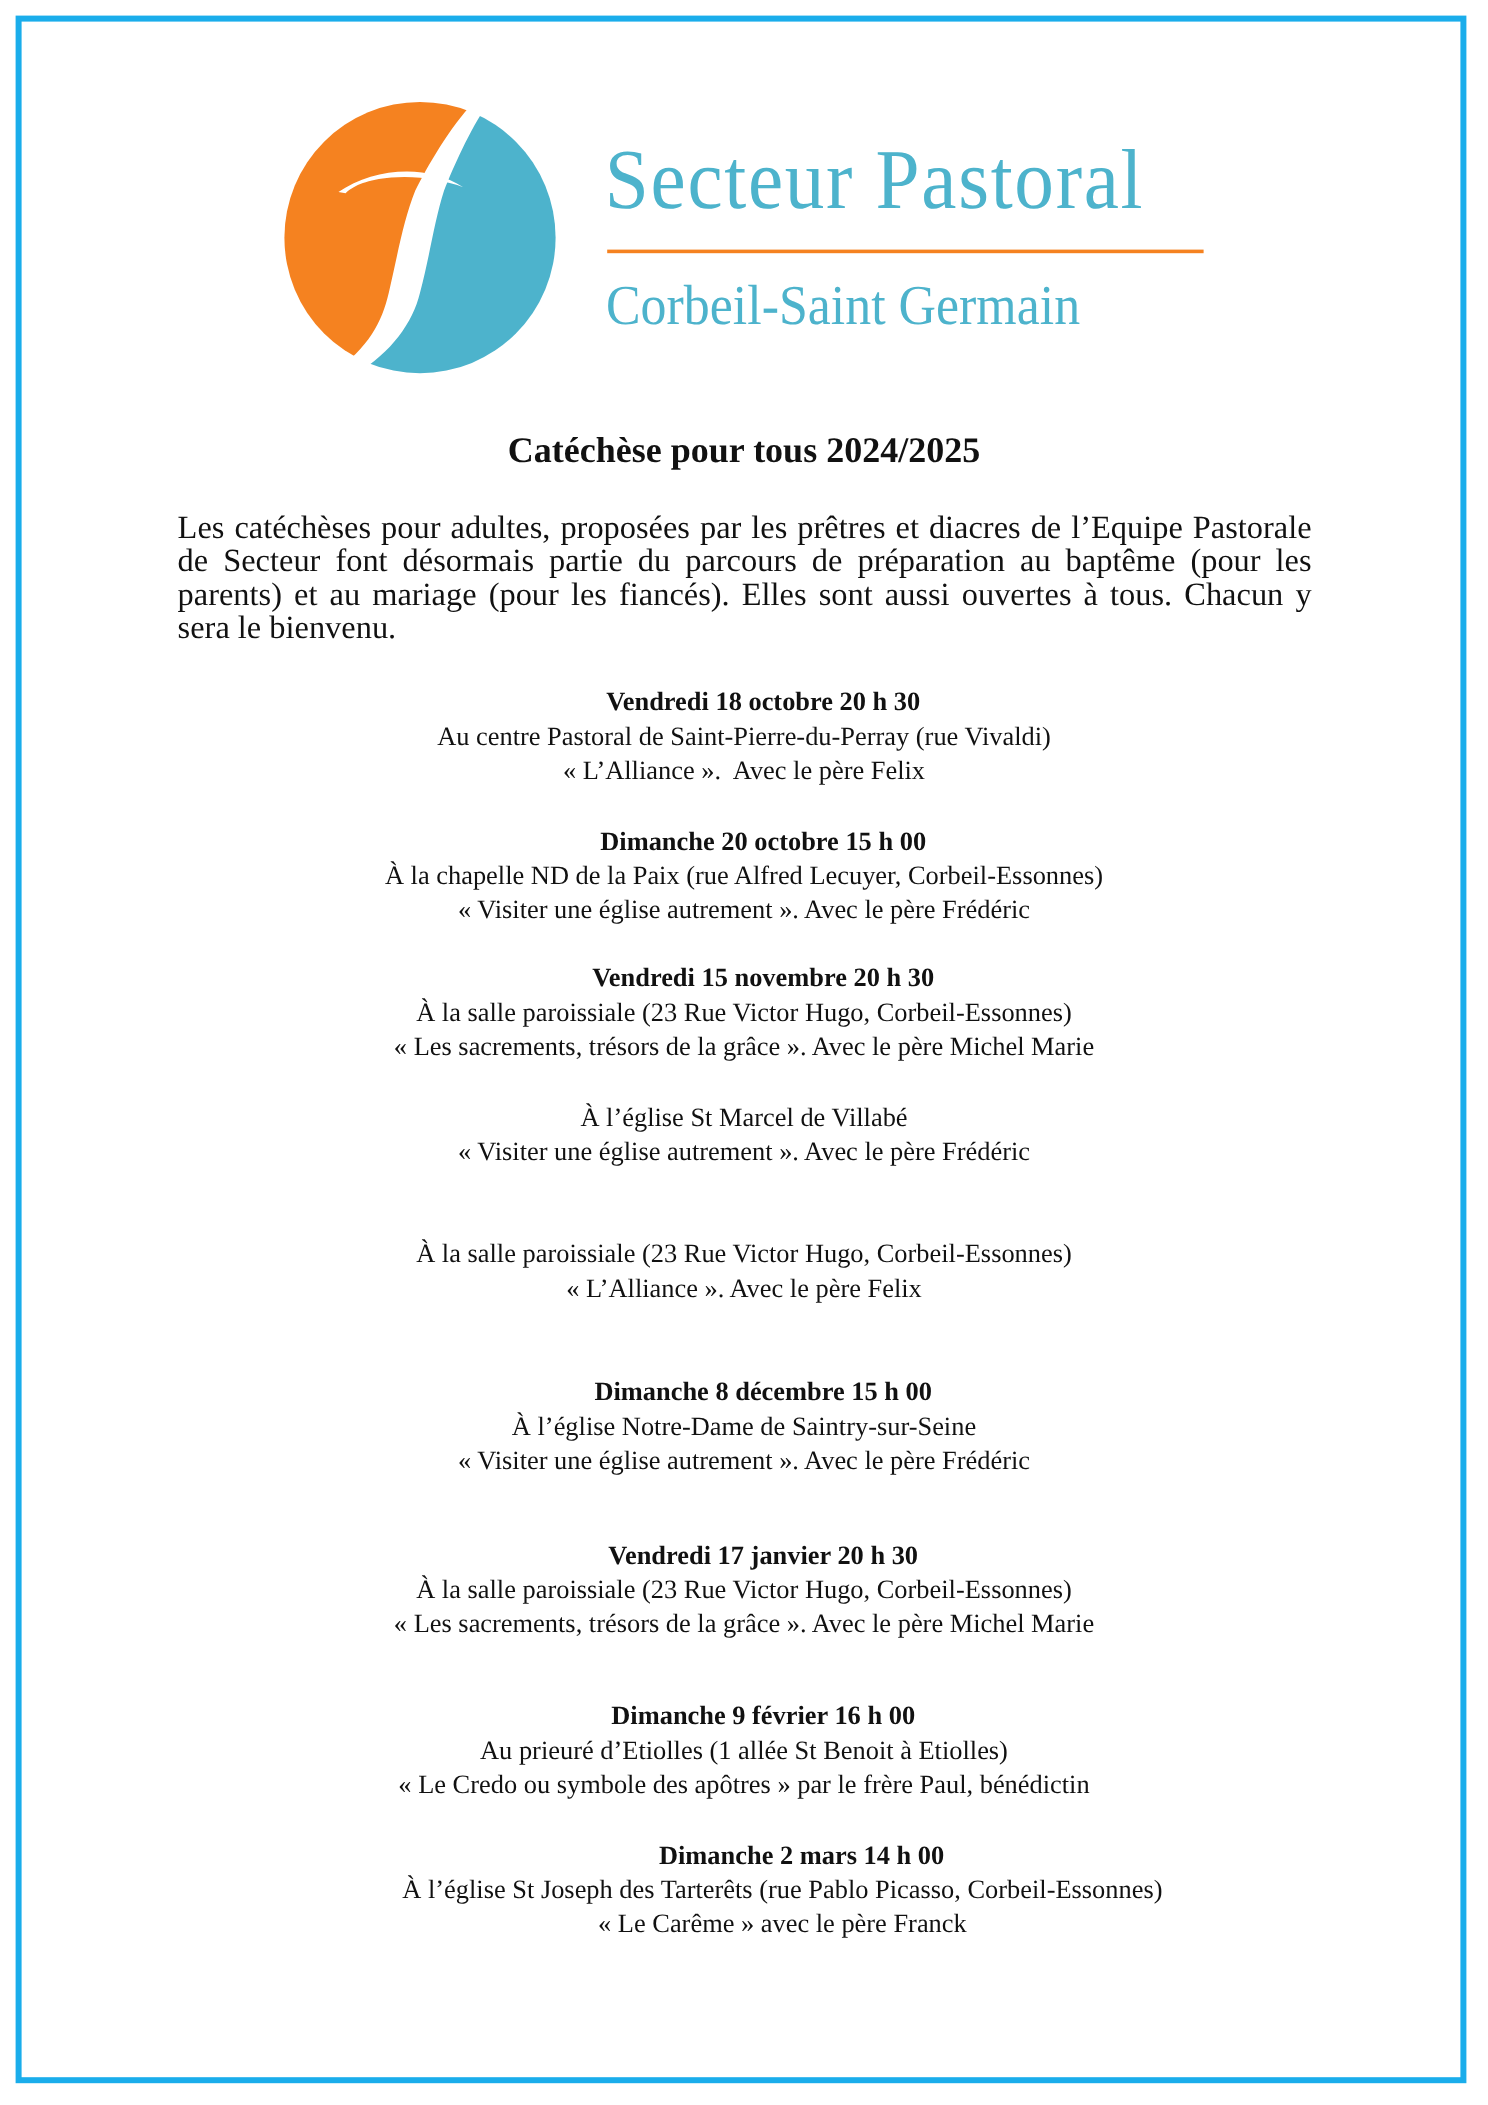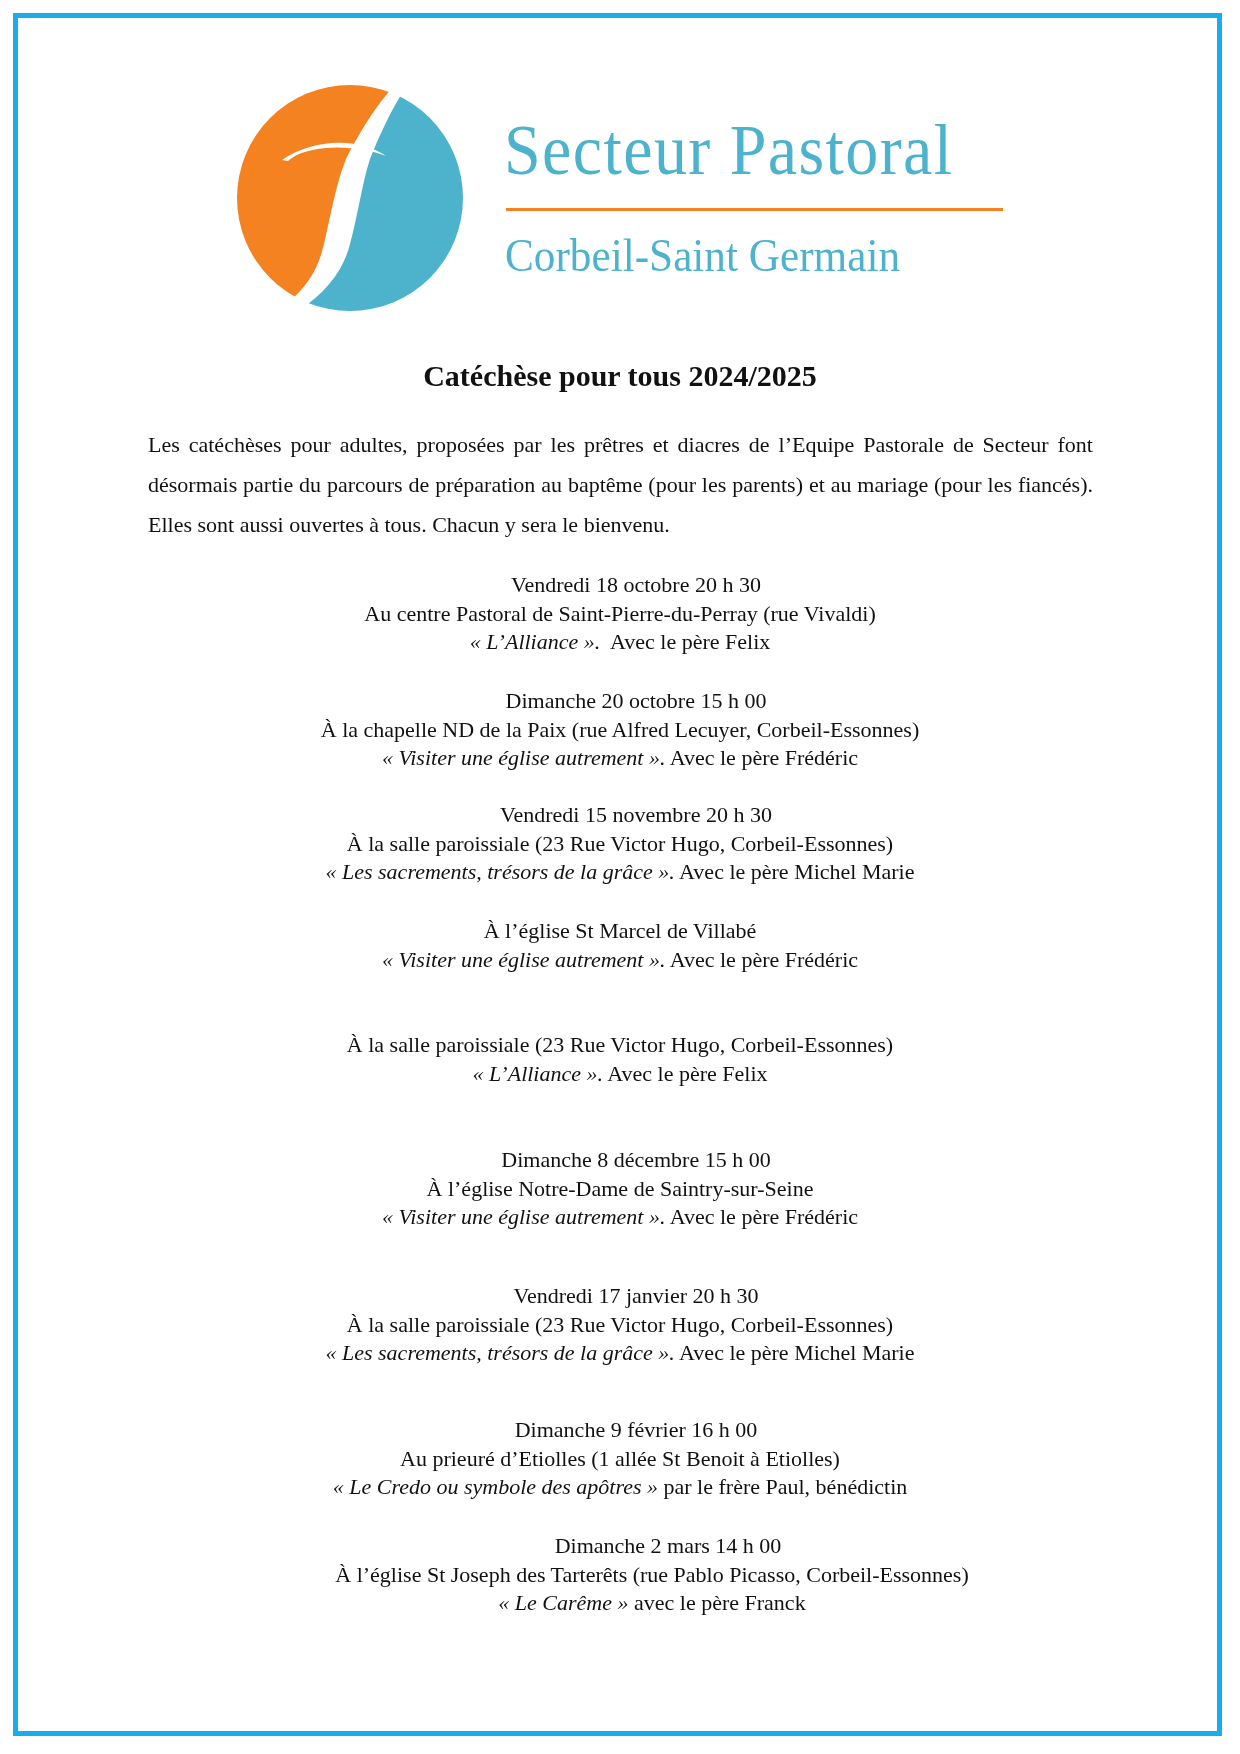--- a/index.html
+++ b/index.html
@@ -74,36 +74,36 @@
       font-weight: bold;
       font-size: 30px;
       line-height: 36px;
       white-space: nowrap;
     }
     .intro {
       position: absolute;
       left: 148px;
       top: 425px;
       width: 945px;
-      font-size: 22px;
-      line-height: 40px;
+      font-size: 27px;
+      line-height: 28px;
       text-align: justify;
       text-align-last: left;
     }
     .event {
       position: absolute;
       left: 0;
       width: 1240px;
       text-align: center;
       font-size: 22px;
       line-height: 28.5px;
     }
     .event .line { display: block; white-space: nowrap; }
-    .event .heading { font-weight: normal; padding-left: 32px; }
-    .event .topic { font-style: italic; }
+    .event .heading { font-weight: bold; padding-left: 32px; }
+    .event .topic { }
   </style>
 </head>
 <body>
 
 <div class="page-border"></div>
 
 <div class="logo">
   <svg width="228" height="228" viewBox="0 0 228 228" xmlns="http://www.w3.org/2000/svg">
     <defs>
       <clipPath id="circ">

